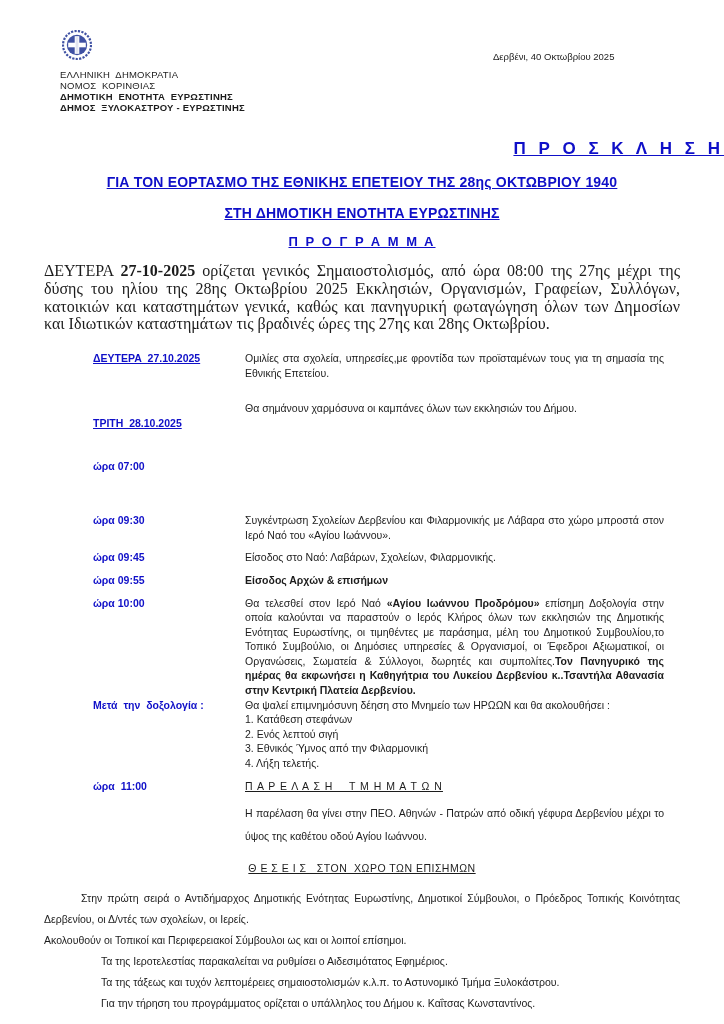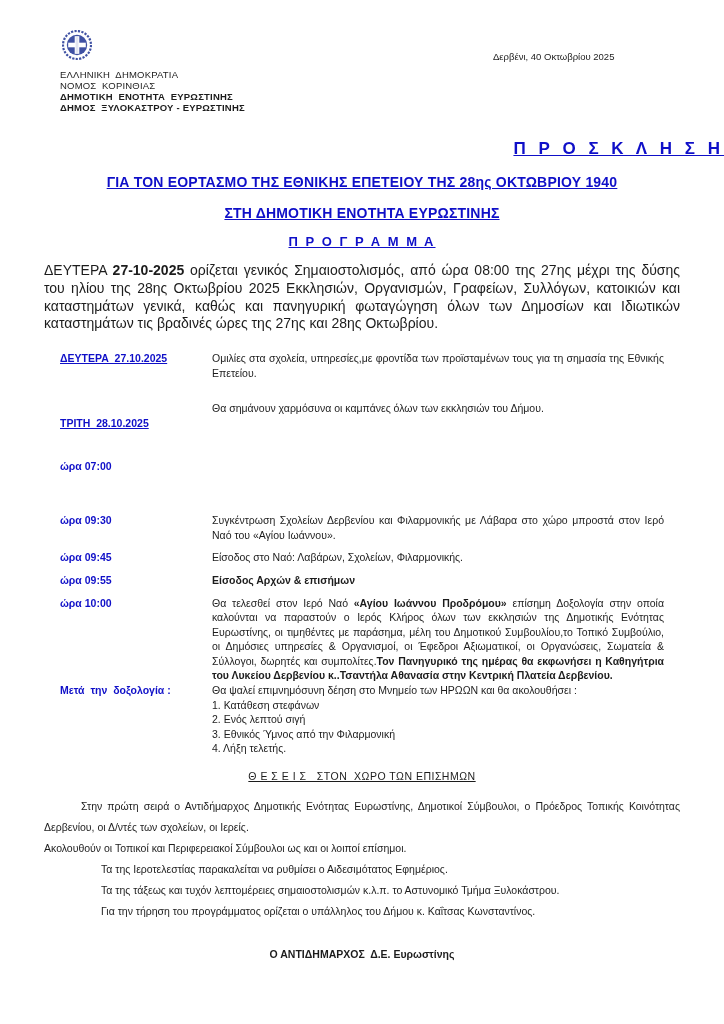--- a/index.html
+++ b/index.html
@@ -23,26 +23,26 @@
   .b { font-weight:bold; }
   .date-line { position:absolute; left:433px; top:51px; font-size:9.5px; }
 
   
   .blue { color:#0f0fc8; }
   .title { margin-top:26px; text-align:right; font-size:17px; font-weight:bold; letter-spacing:4px; text-decoration:underline; }
   .subtitle { margin-top:15px; text-align:center; font-size:14px; font-weight:bold; text-decoration:underline; letter-spacing:0.2px; }
   .program { margin-top:13px; text-align:center; font-size:13px; font-weight:bold; text-decoration:underline; letter-spacing:2px; }
 
   
-  .intro { margin:13px 44px 0 44px; font-size:14px; line-height:17.8px; text-align:justify; }
+  .intro { margin:13px 44px 0 44px; font-size:16px; line-height:17.8px; text-align:justify;font-family:Liberation Serif, serif; }
 
   
   .sched { margin:18px 60px 0 60px; font-size:10.5px; }
   .row { display:flex; align-items:flex-start; }
-  .lcol { width:152px; flex:0 0 152px; color:#0f0fc8; font-weight:bold; line-height:14.6px; white-space:pre-wrap; }
+  .lcol { width:152px; flex:0 0 152px; color:#0f0fc8; font-weight:bold; line-height:14.6px; white-space:pre-wrap;margin-left:33px; }
   .lcol .ul { text-decoration:underline; }
   .rcol { flex:1; line-height:14.6px; }
   .just { text-align:justify; }
   .mb6 { margin-bottom:6px; } .mb8 { margin-bottom:8px; } .mb10 { margin-bottom:10px; }
   .parelasi { text-decoration:underline; letter-spacing:1px; white-space:pre-wrap; margin-bottom:9px; }
   .parelasi-p { line-height:23px; text-align:justify; }
 
   
   .officials-heading { margin-top:14px; text-align:center; font-size:10.5px; text-decoration:underline; letter-spacing:0.5px; white-space:pre-wrap; }
   .notes { margin:14px 44px 0 44px; font-size:10.5px; line-height:21px; }
@@ -122,20 +122,27 @@
       <div class="lcol">Μετά  την  δοξολογία :</div>
       <div class="rcol">
         <div>Θα ψαλεί επιμνημόσυνη δέηση στο Μνημείο των ΗΡΩΩΝ και θα ακολουθήσει :</div>
         <div>1. Κατάθεση στεφάνων</div>
         <div>2. Ενός λεπτού σιγή</div>
         <div>3. Εθνικός Ύμνος από την Φιλαρμονική</div>
         <div>4. Λήξη τελετής.</div>
       </div>
     </div>
 
+    <div class="row">
+      <div class="lcol">ώρα  11:00</div>
+      <div class="rcol">
+        <div class="parelasi">Π Α Ρ Ε Λ Α Σ Η    Τ Μ Η Μ Α Τ Ω Ν</div>
+        <div class="parelasi-p">Η  παρέλαση θα γίνει στην ΠΕΟ. Αθηνών - Πατρών από οδική γέφυρα Δερβενίου μέχρι το ύψος της καθέτου οδού Αγίου Ιωάννου.</div>
+      </div>
+    </div>
 
   </div>
 
   <div class="officials-heading">Θ Ε Σ Ε Ι Σ   ΣΤΟΝ  ΧΩΡΟ ΤΩΝ ΕΠΙΣΗΜΩΝ</div>
   <div class="notes">
     <p class="ind1 just2">Στην πρώτη σειρά ο  Αντιδήμαρχος Δημοτικής Ενότητας Ευρωστίνης,  Δημοτικοί Σύμβουλοι, ο  Πρόεδρος  Τοπικής Κοινότητας Δερβενίου,  οι Δ/ντές των σχολείων, οι Ιερείς.</p>
     <p>Ακολουθούν   οι Τοπικοί και Περιφερειακοί Σύμβουλοι ως και οι λοιποί επίσημοι.</p>
     <p class="ind2">Τα της Ιεροτελεστίας παρακαλείται να ρυθμίσει ο Αιδεσιμότατος Εφημέριος.</p>
     <p class="ind2">Τα της τάξεως και τυχόν λεπτομέρειες σημαιοστολισμών κ.λ.π. το Αστυνομικό Τμήμα Ξυλοκάστρου.</p>
     <p class="ind2">Για την τήρηση του προγράμματος ορίζεται ο υπάλληλος του Δήμου  κ. Καΐτσας  Κωνσταντίνος.</p>

